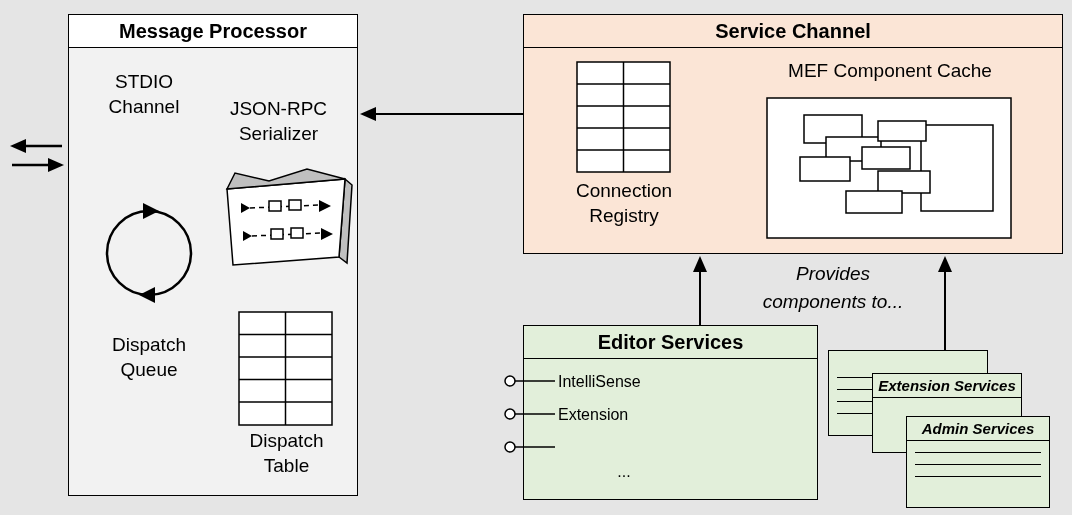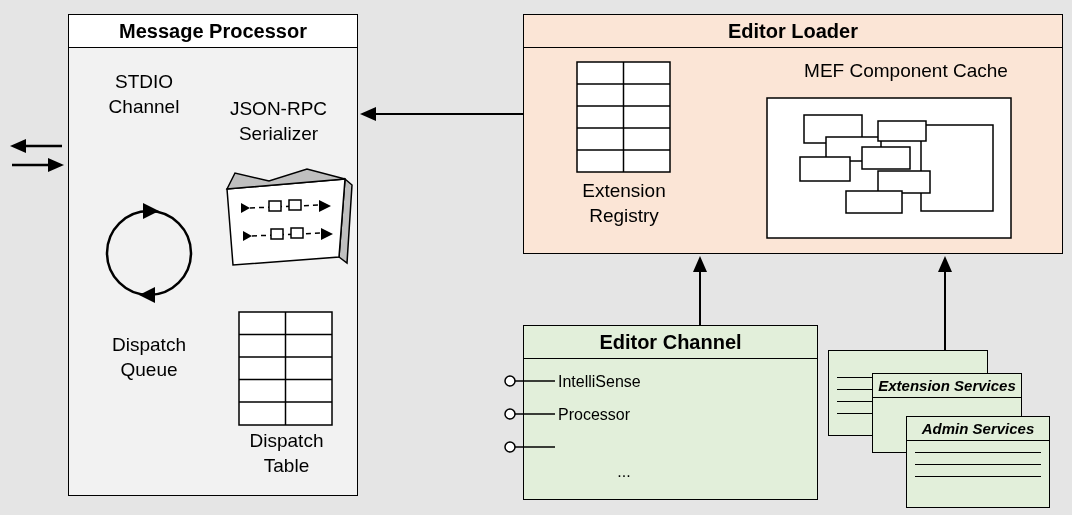--- a/index.html
+++ b/index.html
@@ -98,55 +98,57 @@
       <line class="ic-line" x1="1" y1="46" x2="94" y2="46"></line>
       <line class="ic-line" x1="1" y1="68.5" x2="94" y2="68.5"></line>
       <line class="ic-line" x1="1" y1="91" x2="94" y2="91"></line>
     </svg>
 
     <div class="label" style="left:165px;top:414px;width:105px">Dispatch
 Table</div>
   </div>
 
   <div class="box sl">
-    <div class="box-header">Editor Loader</div>
+    <div class="box-header">Service Channel</div>
 
     <svg class="icon" style="left:52px;top:46px" width="95" height="112" viewBox="0 0 95 112">
       <rect class="ic-white" x="1" y="1" width="93" height="110" stroke-width="2"></rect>
       <line class="ic-line" x1="47.5" y1="1" x2="47.5" y2="111"></line>
       <line class="ic-line" x1="1" y1="23" x2="94" y2="23"></line>
       <line class="ic-line" x1="1" y1="45" x2="94" y2="45"></line>
       <line class="ic-line" x1="1" y1="67" x2="94" y2="67"></line>
       <line class="ic-line" x1="1" y1="89" x2="94" y2="89"></line>
     </svg>
 
-    <div class="label" style="left:30px;top:164px;width:140px">Extension
+    <div class="label" style="left:30px;top:164px;width:140px">Connection
 Registry</div>
 
-    <div class="label" style="left:252px;top:44px;width:260px">MEF Component Cache</div>
+    <div class="label" style="left:236px;top:44px;width:260px">MEF Component Cache</div>
 
     <svg class="mef-box" style="left:242px;top:82px" width="246" height="142" viewBox="0 0 246 142">
       <rect class="ic-white" x="1" y="1" width="244" height="140" stroke-width="2"></rect>
       <rect class="ic-white" x="155" y="28" width="72" height="86"></rect>
       <rect class="ic-white" x="38" y="18" width="58" height="28"></rect>
       <rect class="ic-white" x="60" y="40" width="55" height="24"></rect>
       <rect class="ic-white" x="34" y="60" width="50" height="24"></rect>
       <rect class="ic-white" x="112" y="24" width="48" height="20"></rect>
       <rect class="ic-white" x="96" y="50" width="48" height="22"></rect>
       <rect class="ic-white" x="112" y="74" width="52" height="22"></rect>
       <rect class="ic-white" x="80" y="94" width="56" height="22"></rect>
     </svg>
   </div>
 
 
+  <div class="annotation" style="left:733px;top:260px;width:200px">Provides
+components to...</div>
 
   <div class="box es">
-    <div class="box-header">Editor Channel</div>
+    <div class="box-header">Editor Services</div>
     <div class="es-item" style="top:44px">IntelliSense</div>
-    <div class="es-item" style="top:77px">Processor</div>
+    <div class="es-item" style="top:77px">Extension</div>
     <div class="es-item es-ellipsis" style="top:134px">...</div>
   </div>
 
   <div class="card card-back">
     <div class="card-line first"></div>
     <div class="card-line"></div>
     <div class="card-line"></div>
     <div class="card-line"></div>
   </div>
   <div class="card card-middle">

